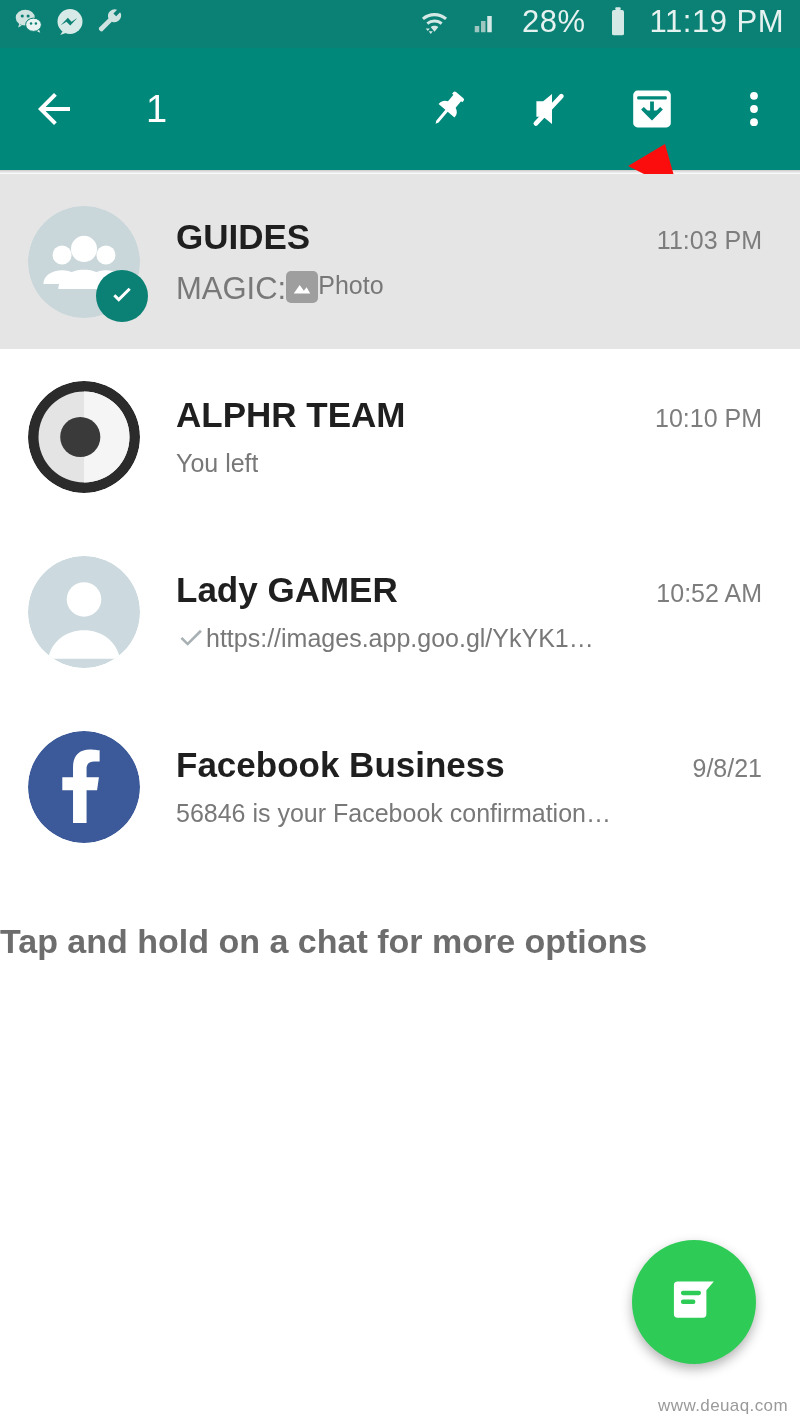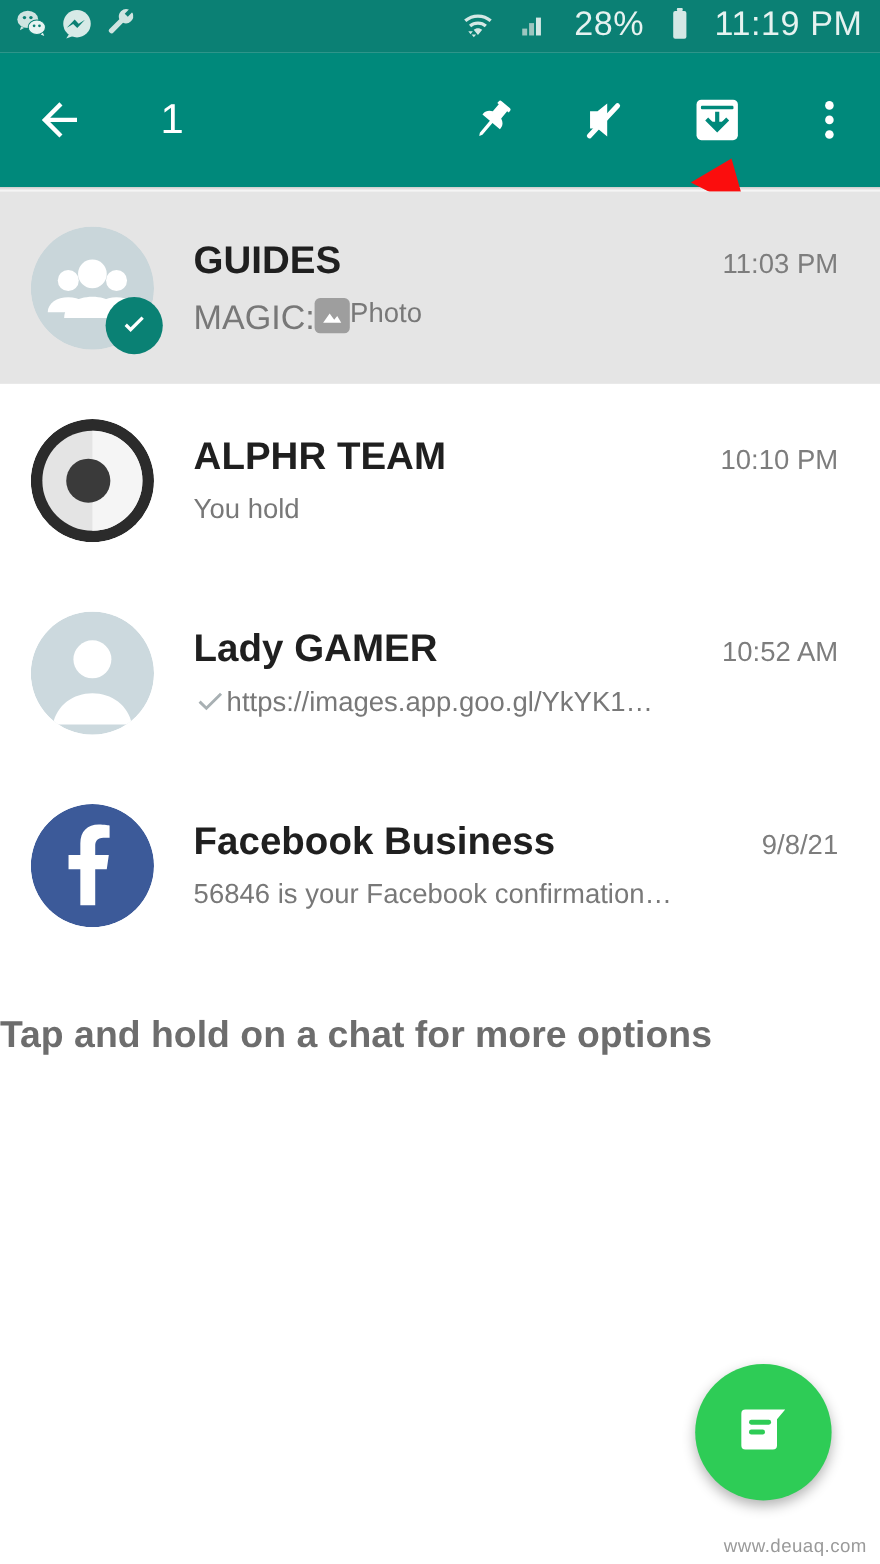--- a/index.html
+++ b/index.html
@@ -346,21 +346,21 @@
             <circle cx="22.4" cy="24" r="8.6" fill="#3a3a3a"></circle>
           </svg>
         </span>
       </div>
       <div class="row-main">
         <div class="row-top">
           <span class="chat-title">ALPHR TEAM</span>
           <span class="chat-time">10:10 PM</span>
         </div>
         <div class="row-bottom">
-          <span class="chat-preview">You hold</span>
+          <span class="chat-preview">You left</span>
         </div>
       </div>
     </div>
 
     <div class="chat-row">
       <div class="avatar-wrap">
         <span class="avatar">
           <svg width="112" height="112" viewBox="0 0 48 48">
             <circle cx="24" cy="24" r="24" fill="#ccd9de"></circle>
             <circle cx="24" cy="18.6" r="7.4" fill="#ffffff"></circle>

